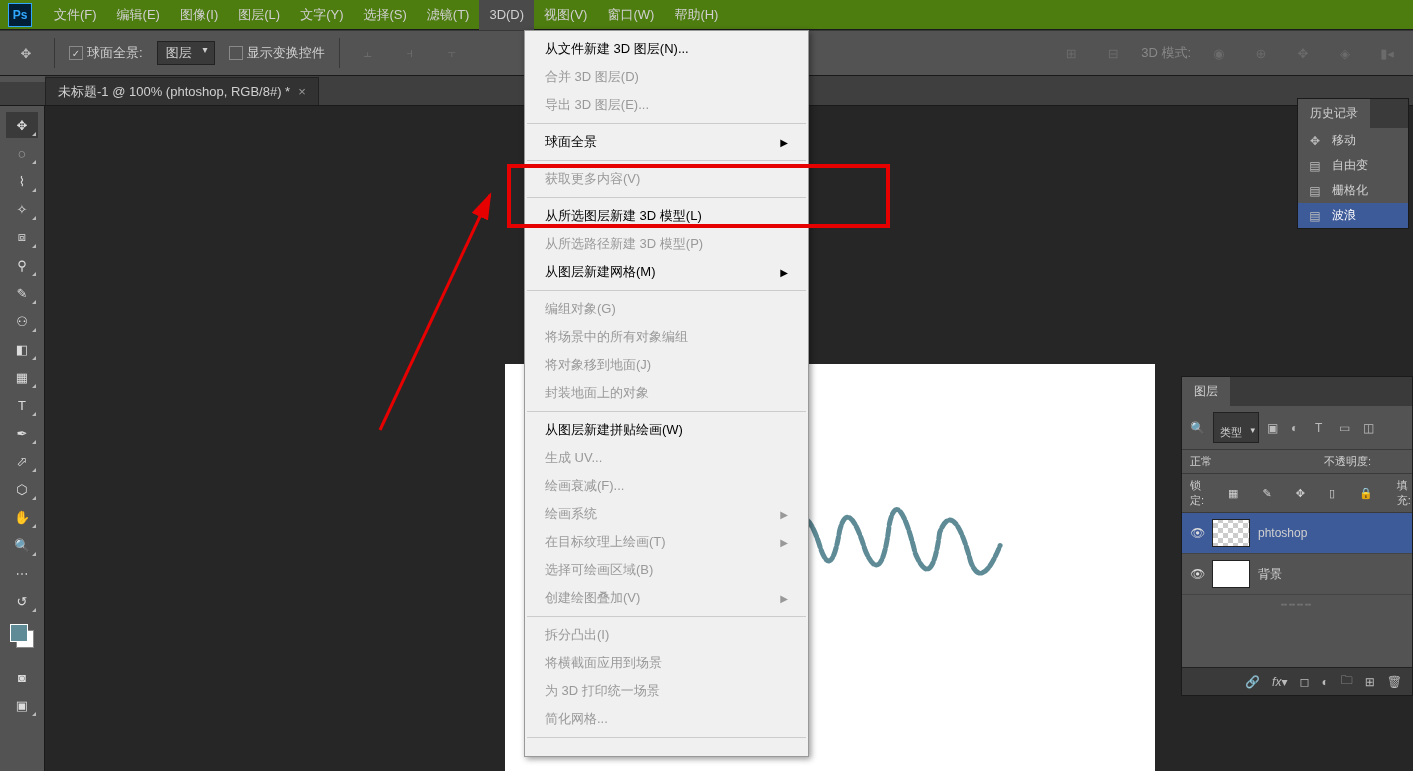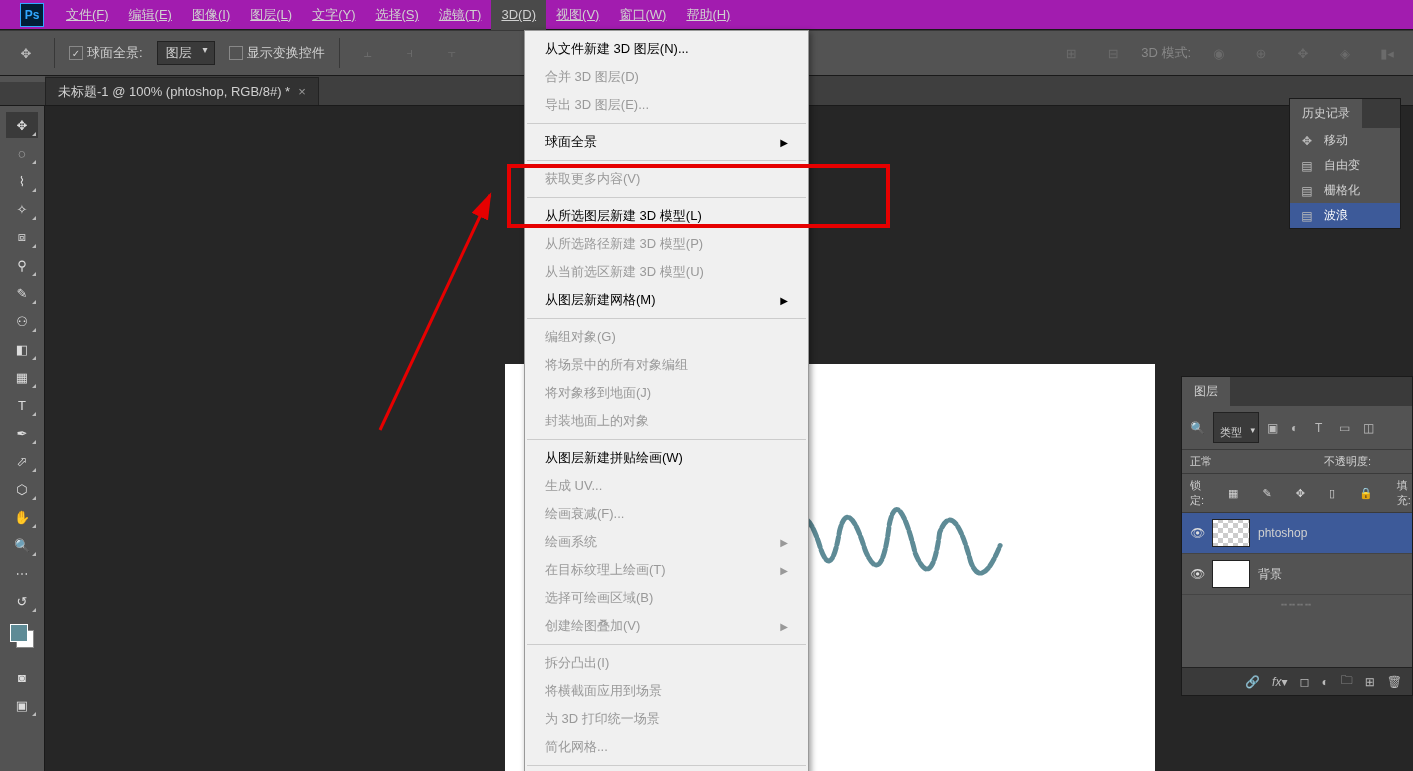--- a/index.html
+++ b/index.html
@@ -1,21 +1,21 @@
 <!DOCTYPE html>
 <html><head>
 <meta charset="utf-8">
 <style>
 * { margin: 0; padding: 0; box-sizing: border-box; font-family: "Microsoft YaHei", sans-serif; }
 body { background: #323232; color: #d0d0d0; width: 1413px; height: 771px; overflow: hidden; position: relative; font-size: 13px; }
 
 
-.menubar { height: 30px; background: #a21caf; display: flex; align-items: center; padding: 0 20px; border-bottom: 1px solid #1a1a1a; }
+.menubar { height: 30px; background: #4d7c0f; display: flex; align-items: center; padding: 0 8px; border-bottom: 1px solid #1a1a1a; }
 .ps-logo { width: 24px; height: 24px; background: #001e36; color: #31a8ff; font-weight: bold; font-size: 12px; display: flex; align-items: center; justify-content: center; margin-right: 12px; border: 1px solid #31a8ff; }
-.menu-item { padding: 0 10px; height: 30px; display: flex; align-items: center; color: #d0d0d0; cursor: pointer; text-decoration: underline; }
+.menu-item { padding: 0 10px; height: 30px; display: flex; align-items: center; color: #d0d0d0; cursor: pointer; }
 .menu-item.active { background: #4a4a4a; }
 
 
 .options-bar { height: 46px; background: #535353; border-top: 1px solid #383838; border-bottom: 1px solid #1a1a1a; display: flex; align-items: center; padding: 0 12px; gap: 14px; color: #d0d0d0; }
 .opt-icon { width: 28px; height: 28px; display: flex; align-items: center; justify-content: center; color: #bbb; }
 .opt-sep { width: 1px; height: 30px; background: #383838; }
 .chk { width: 14px; height: 14px; border: 1px solid #888; display: inline-flex; align-items: center; justify-content: center; font-size: 10px; margin-right: 4px; }
 .chk.on::after { content: "✓"; color: #d0d0d0; }
 .dd { background: #3a3a3a; border: 1px solid #222; padding: 2px 22px 2px 8px; position: relative; }
 .dd::after { content: "▾"; position: absolute; right: 6px; top: 2px; font-size: 10px; }
@@ -49,21 +49,21 @@
 .dd-sep { height: 1px; background: #ccc; margin: 4px 2px; }
 
 
 .red-box { position: absolute; left: 507px; top: 164px; width: 383px; height: 64px; border: 4px solid #e60000; z-index: 200; pointer-events: none; }
 .red-arrow { position: absolute; z-index: 199; pointer-events: none; }
 
 
 .panel { position: absolute; background: #535353; border: 1px solid #1a1a1a; color: #d0d0d0; font-size: 12px; }
 .panel .tabrow { display: flex; background: #3a3a3a; }
 .panel .ptab { padding: 6px 12px; background: #535353; }
-.panel-history { right: 12px; top: 98px; width: 112px; }
+.panel-history { right: 4px; top: 98px; width: 112px; }
 .panel-history .hitem { display: flex; align-items: center; gap: 8px; padding: 4px 8px; }
 .panel-history .hitem.active { background: #3d5a99; color: #fff; }
 .hicon { width: 18px; text-align: center; color: #bbb; }
 
 .panel-layers { right: 0; top: 376px; width: 232px; height: 320px; }
 .layer-controls { display: flex; align-items: center; gap: 8px; padding: 6px 8px; border-bottom: 1px solid #3a3a3a; }
 .layer-controls .sel { background: #3a3a3a; border: 1px solid #222; padding: 12px 16px 2px 6px; position: relative; font-size: 11px; }
 .layer-controls .sel::after { content: "▾"; position: absolute; right: 3px; font-size: 9px; }
 .layer-controls .ic { width: 16px; color: #bbb; }
 .row2 { display: flex; align-items: center; gap: 24px; padding: 4px 8px; border-bottom: 1px solid #3a3a3a; font-size: 11px; }
@@ -185,23 +185,20 @@
     <div class="dd-item disabled">
       <span>获取更多内容(V)</span>
     </div>
     <div class="dd-sep"></div>
     <div class="dd-item">
       <span>从所选图层新建 3D 模型(L)</span>
     </div>
     <div class="dd-item disabled">
       <span>从所选路径新建 3D 模型(P)</span>
     </div>
-    <div class="dd-item disabled">
-      <span>从当前选区新建 3D 模型(U)</span>
-    </div>
     <div class="dd-item">
       <span>从图层新建网格(M)</span>
       <span class="arrow">▶</span>
     </div>
     <div class="dd-sep"></div>
     <div class="dd-item disabled">
       <span>编组对象(G)</span>
     </div>
     <div class="dd-item disabled">
       <span>将场景中的所有对象编组</span>

